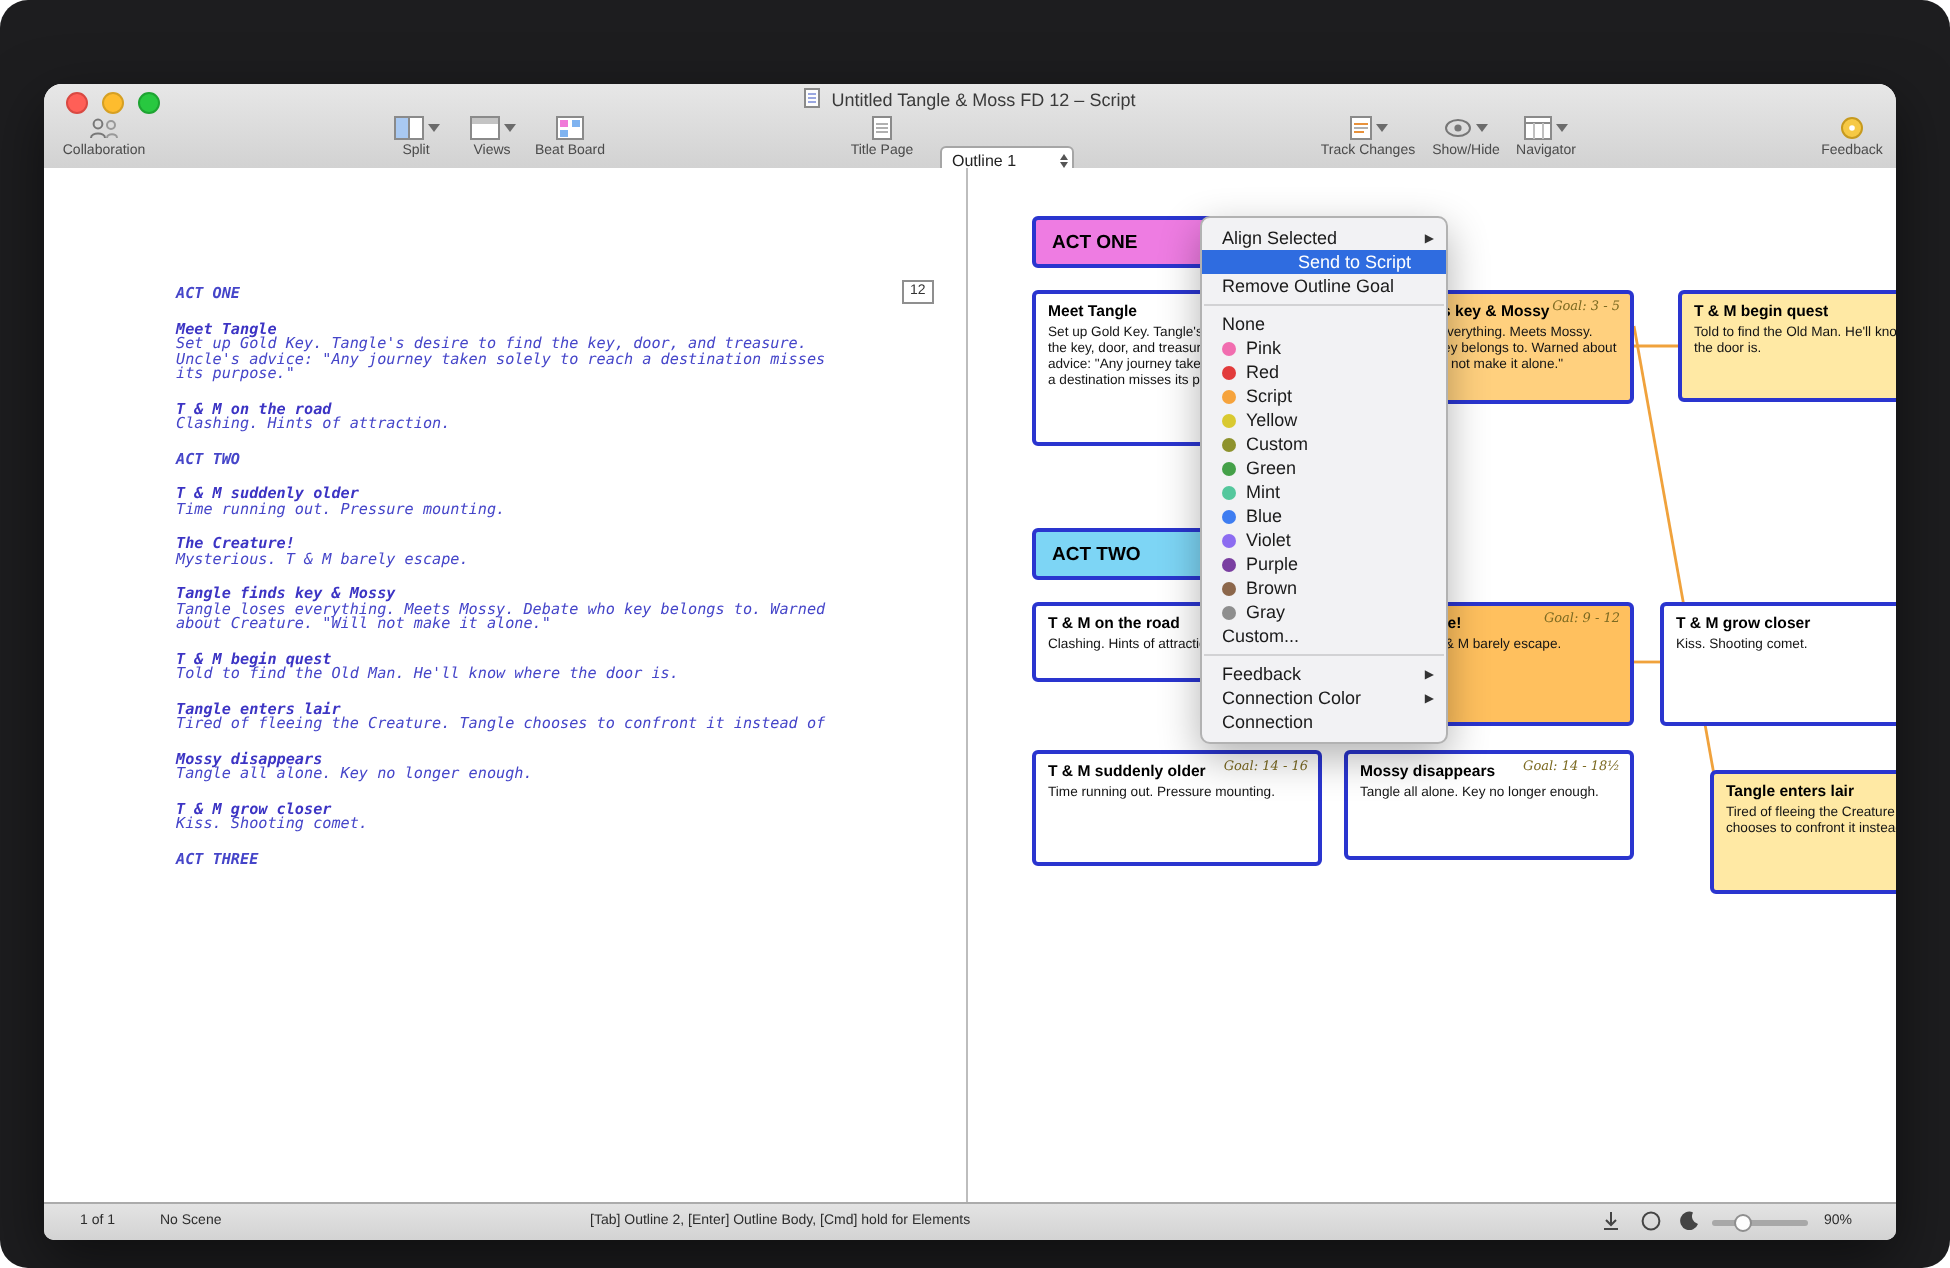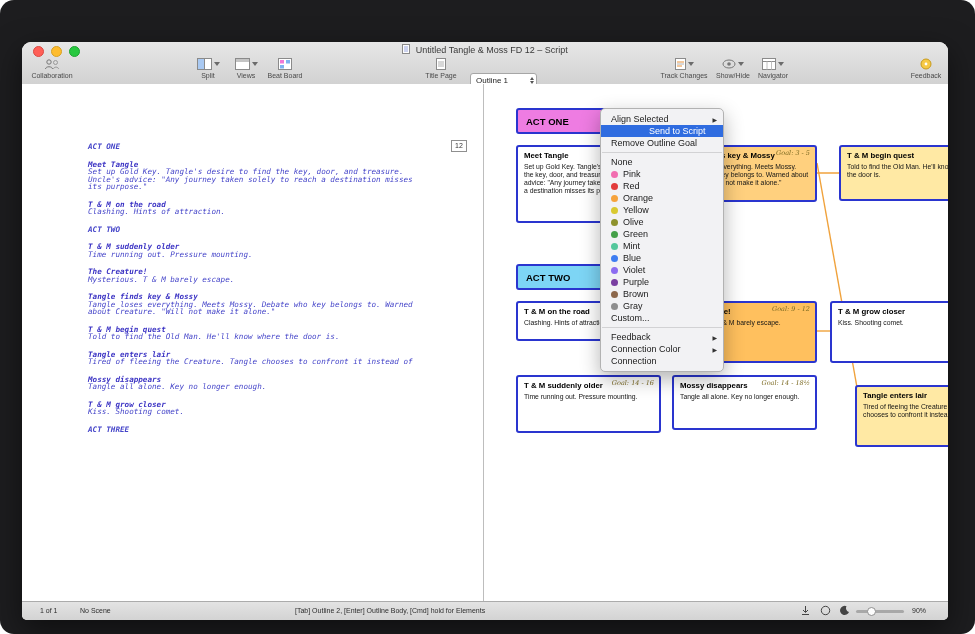--- a/index.html
+++ b/index.html
@@ -342,23 +342,23 @@
   </div>
 
   <div class="context-menu">
     <div class="mi"><span>Align Selected</span><span class="arrow">▶</span></div>
     <div class="mi hl"><span>Send to Script</span></div>
     <div class="mi"><span>Remove Outline Goal</span></div>
     <div class="msep"></div>
     <div class="mi"><span>None</span></div>
     <div class="mi"><span class="dot" style="background-color: rgb(241, 109, 175);"></span><span>Pink</span></div>
     <div class="mi"><span class="dot" style="background-color: rgb(226, 59, 59);"></span><span>Red</span></div>
-    <div class="mi"><span class="dot" style="background-color: rgb(246, 163, 60);"></span><span>Orange</span></div>
+    <div class="mi"><span class="dot" style="background-color: rgb(246, 163, 60);"></span><span>Script</span></div>
     <div class="mi"><span class="dot" style="background-color: rgb(217, 201, 48);"></span><span>Yellow</span></div>
-    <div class="mi"><span class="dot" style="background-color: rgb(142, 146, 45);"></span><span>Olive</span></div>
+    <div class="mi"><span class="dot" style="background-color: rgb(142, 146, 45);"></span><span>Custom</span></div>
     <div class="mi"><span class="dot" style="background-color: rgb(68, 160, 72);"></span><span>Green</span></div>
     <div class="mi"><span class="dot" style="background-color: rgb(84, 199, 156);"></span><span>Mint</span></div>
     <div class="mi"><span class="dot" style="background-color: rgb(62, 125, 241);"></span><span>Blue</span></div>
     <div class="mi"><span class="dot" style="background-color: rgb(140, 108, 241);"></span><span>Violet</span></div>
     <div class="mi"><span class="dot" style="background-color: rgb(122, 63, 161);"></span><span>Purple</span></div>
     <div class="mi"><span class="dot" style="background-color: rgb(140, 103, 75);"></span><span>Brown</span></div>
     <div class="mi"><span class="dot" style="background-color: rgb(142, 142, 142);"></span><span>Gray</span></div>
     <div class="mi"><span>Custom...</span></div>
     <div class="msep"></div>
     <div class="mi"><span>Feedback</span><span class="arrow">▶</span></div>

